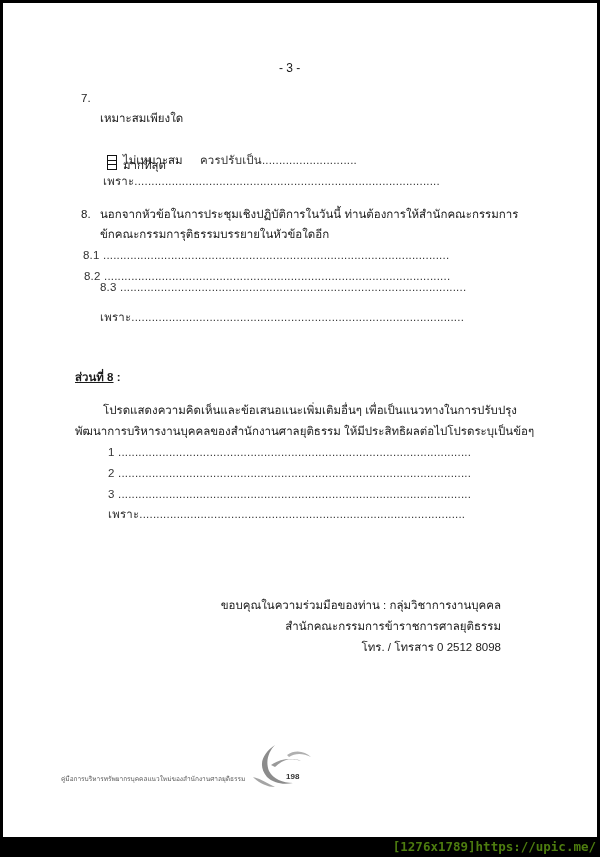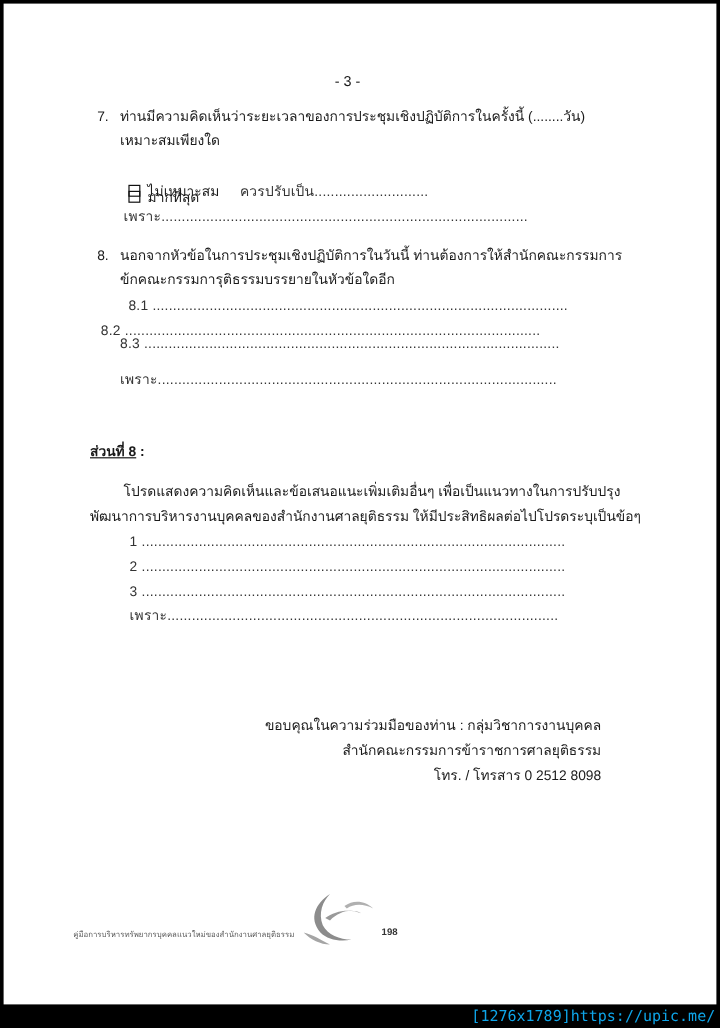--- a/index.html
+++ b/index.html
@@ -45,57 +45,56 @@
       color: #555;
       left: 58px;
       top: 771px;
     }
     .footer-page {
       left: 283px;
       top: 769px;
       font-size: 8px;
       font-weight: bold;
       color: #333;
-      margin-left: 32px;
     }
     .logo { left: 250px; top: 740px; }
     .watermark {
       position: absolute;
       right: 4px;
       bottom: 2px;
-      color: #0ea5e9;
+      color: #4d7c0f;
       font-family: "DejaVu Sans Mono", monospace;
       font-size: 12.5px;
       line-height: 16px;
+      font-weight: bold;
     }
   </style>
 </head>
 <body>
 
 <div class="page">
 
   <div class="abs page-number" style="left:276px;top:58px;">- 3 -</div>
 
   <div class="abs t" style="left:78px;top:88px;">7.</div>
-  <div class="abs t" style="left:97px;top:88px;">ท่านมีความคิดเห็นว่าระยะเวลาของการประชุมเชิงปฏิบัติการในครั้งนี้ (........วัน)</div>
   <div class="abs t" style="left:97px;top:108px;">เหมาะสมเพียงใด</div>
 
   <div class="abs t" style="left:104px;top:111px;margin-top:44px;">
     <span class="checkbox"></span><span>มากที่สุด</span>
   </div>
   <div class="abs t" style="left:104px;top:150px;">
     <span class="checkbox"></span><span>ไม่เหมาะสม</span>
     <span style="display:inline-block;width:14px;"></span><span class="dots">ควรปรับเป็น............................</span>
   </div>
   <div class="abs t dots" style="left:100px;top:171px;">เพราะ..........................................................................................</div>
 
   <div class="abs t" style="left:78px;top:204px;">8.</div>
   <div class="abs t" style="left:97px;top:204px;">นอกจากหัวข้อในการประชุมเชิงปฏิบัติการในวันนี้ ท่านต้องการให้สำนักคณะกรรมการ</div>
   <div class="abs t" style="left:97px;top:224px;">ข้กคณะกรรมการุติธรรมบรรยายในหัวข้อใดอีก</div>
-  <div class="abs t dots" style="left:104px;top:245px;">8.1 ......................................................................................................</div>
+  <div class="abs t dots" style="left:80px;top:245px;">8.1 ......................................................................................................</div>
   <div class="abs t dots" style="left:81px;top:266px;text-align:right;">8.2 ......................................................................................................</div>
   <div class="abs t dots" style="left:97px;top:277px;">8.3 ......................................................................................................</div>
   <div class="abs t dots" style="left:97px;top:307px;">เพราะ..................................................................................................</div>
 
   <div class="abs t" style="left:72px;top:367px;">
     <span class="section-head">ส่วนที่ 8</span><span style="font-weight:bold;"> :</span>
   </div>
   <div class="abs t" style="left:100px;top:400px;">โปรดแสดงความคิดเห็นและข้อเสนอแนะเพิ่มเติมอื่นๆ เพื่อเป็นแนวทางในการปรับปรุง</div>
   <div class="abs t" style="left:72px;top:421px;">พัฒนาการบริหารงานบุคคลของสำนักงานศาลยุติธรรม ให้มีประสิทธิผลต่อไปโปรดระบุเป็นข้อๆ</div>
   <div class="abs t dots" style="left:105px;top:442px;">1 ........................................................................................................</div>

